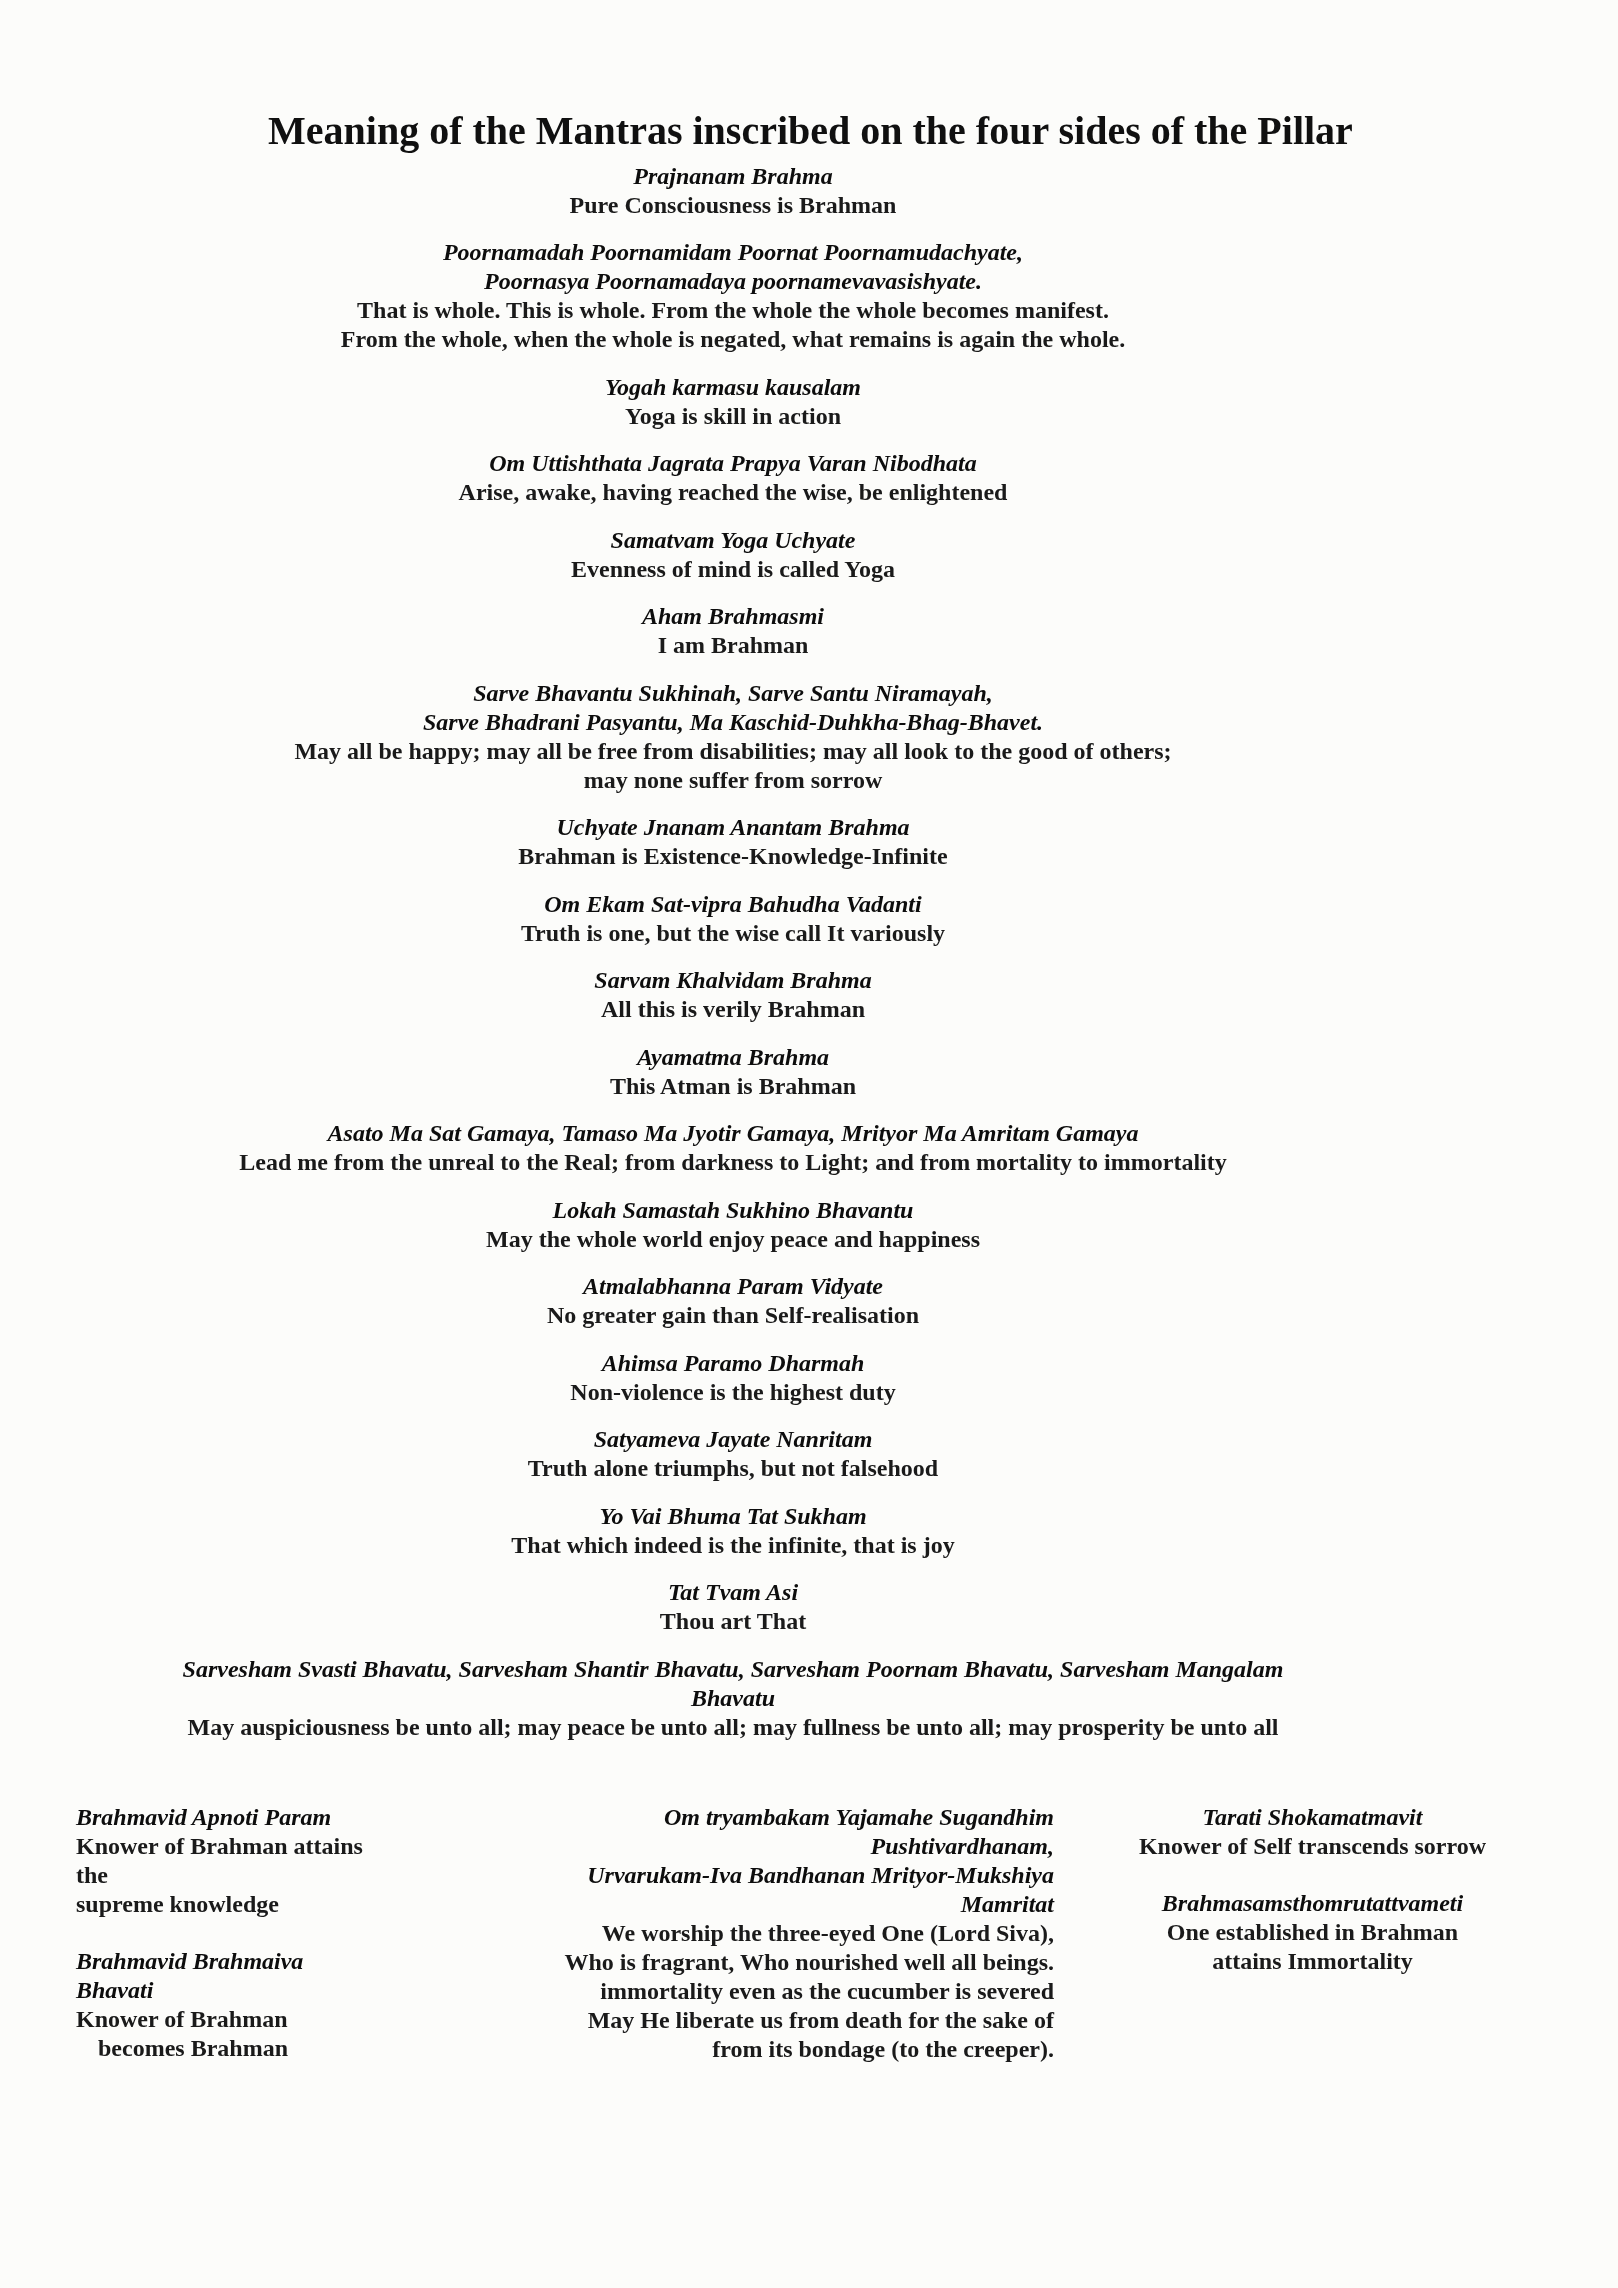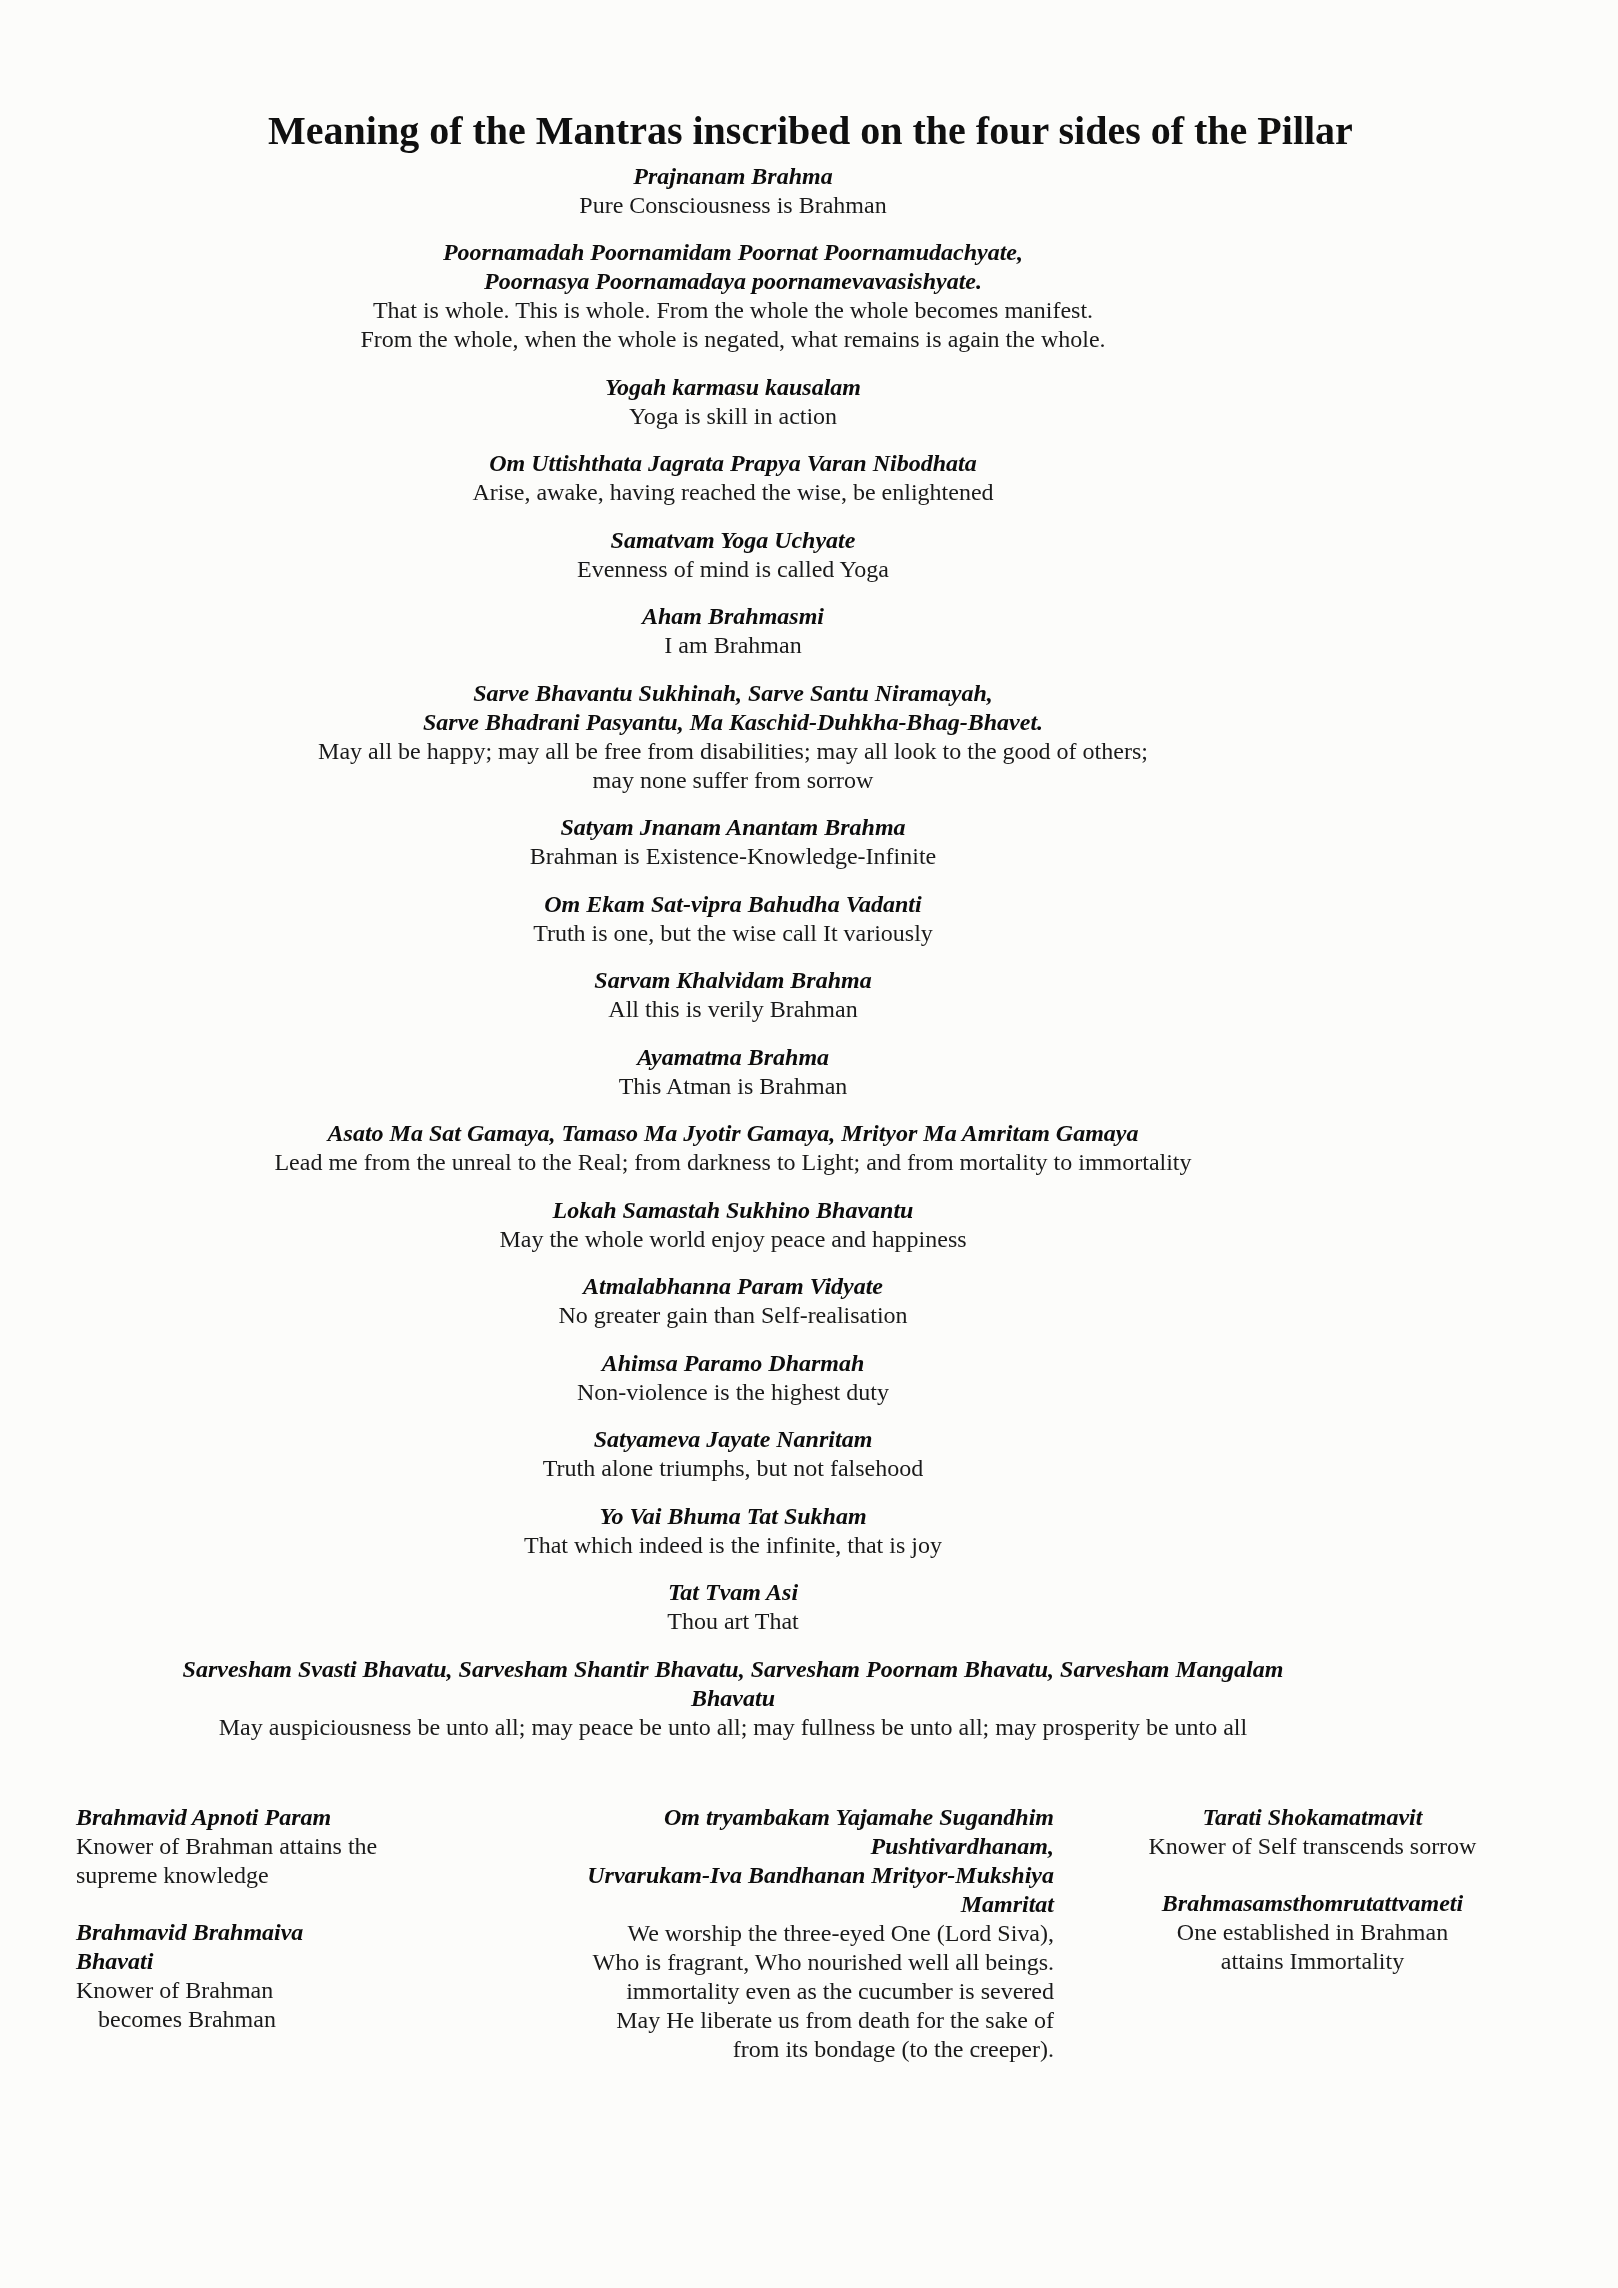--- a/index.html
+++ b/index.html
@@ -26,21 +26,21 @@
     margin-left: 76px;
     text-align: center;
   }
   .m { margin: 0 0 18.5px 0; }
   .line {
     margin: 0;
     font-size: 24px;
     line-height: 29px;
   }
   .sk { font-weight: 700; font-style: italic; color: #0d0d0d; }
-  .tr { font-weight: 400; color: #1a1a1a; }
+  .tr { font-weight: 700; color: #1a1a1a; }
   .wide {
     width: 1486px;
     margin-left: -86px;
   }
   .cols {
     display: flex;
     width: 1467px;
     margin-left: 76px;
     margin-top: 61px;
   }
@@ -94,21 +94,21 @@
     </div>
 
     <div class="m">
       <p class="line sk">Sarve Bhavantu Sukhinah, Sarve Santu Niramayah,</p>
       <p class="line sk">Sarve Bhadrani Pasyantu, Ma Kaschid-Duhkha-Bhag-Bhavet.</p>
       <p class="line tr">May all be happy; may all be free from disabilities; may all look to the good of others;</p>
       <p class="line tr">may none suffer from sorrow</p>
     </div>
 
     <div class="m">
-      <p class="line sk">Satyam Jnanam Anantam Brahma</p>
+      <p class="line sk">Uchyate Jnanam Anantam Brahma</p>
       <p class="line tr">Brahman is Existence-Knowledge-Infinite</p>
     </div>
 
     <div class="m">
       <p class="line sk">Om Ekam Sat-vipra Bahudha Vadanti</p>
       <p class="line tr">Truth is one, but the wise call It variously</p>
     </div>
 
     <div class="m">
       <p class="line sk">Sarvam Khalvidam Brahma</p>

